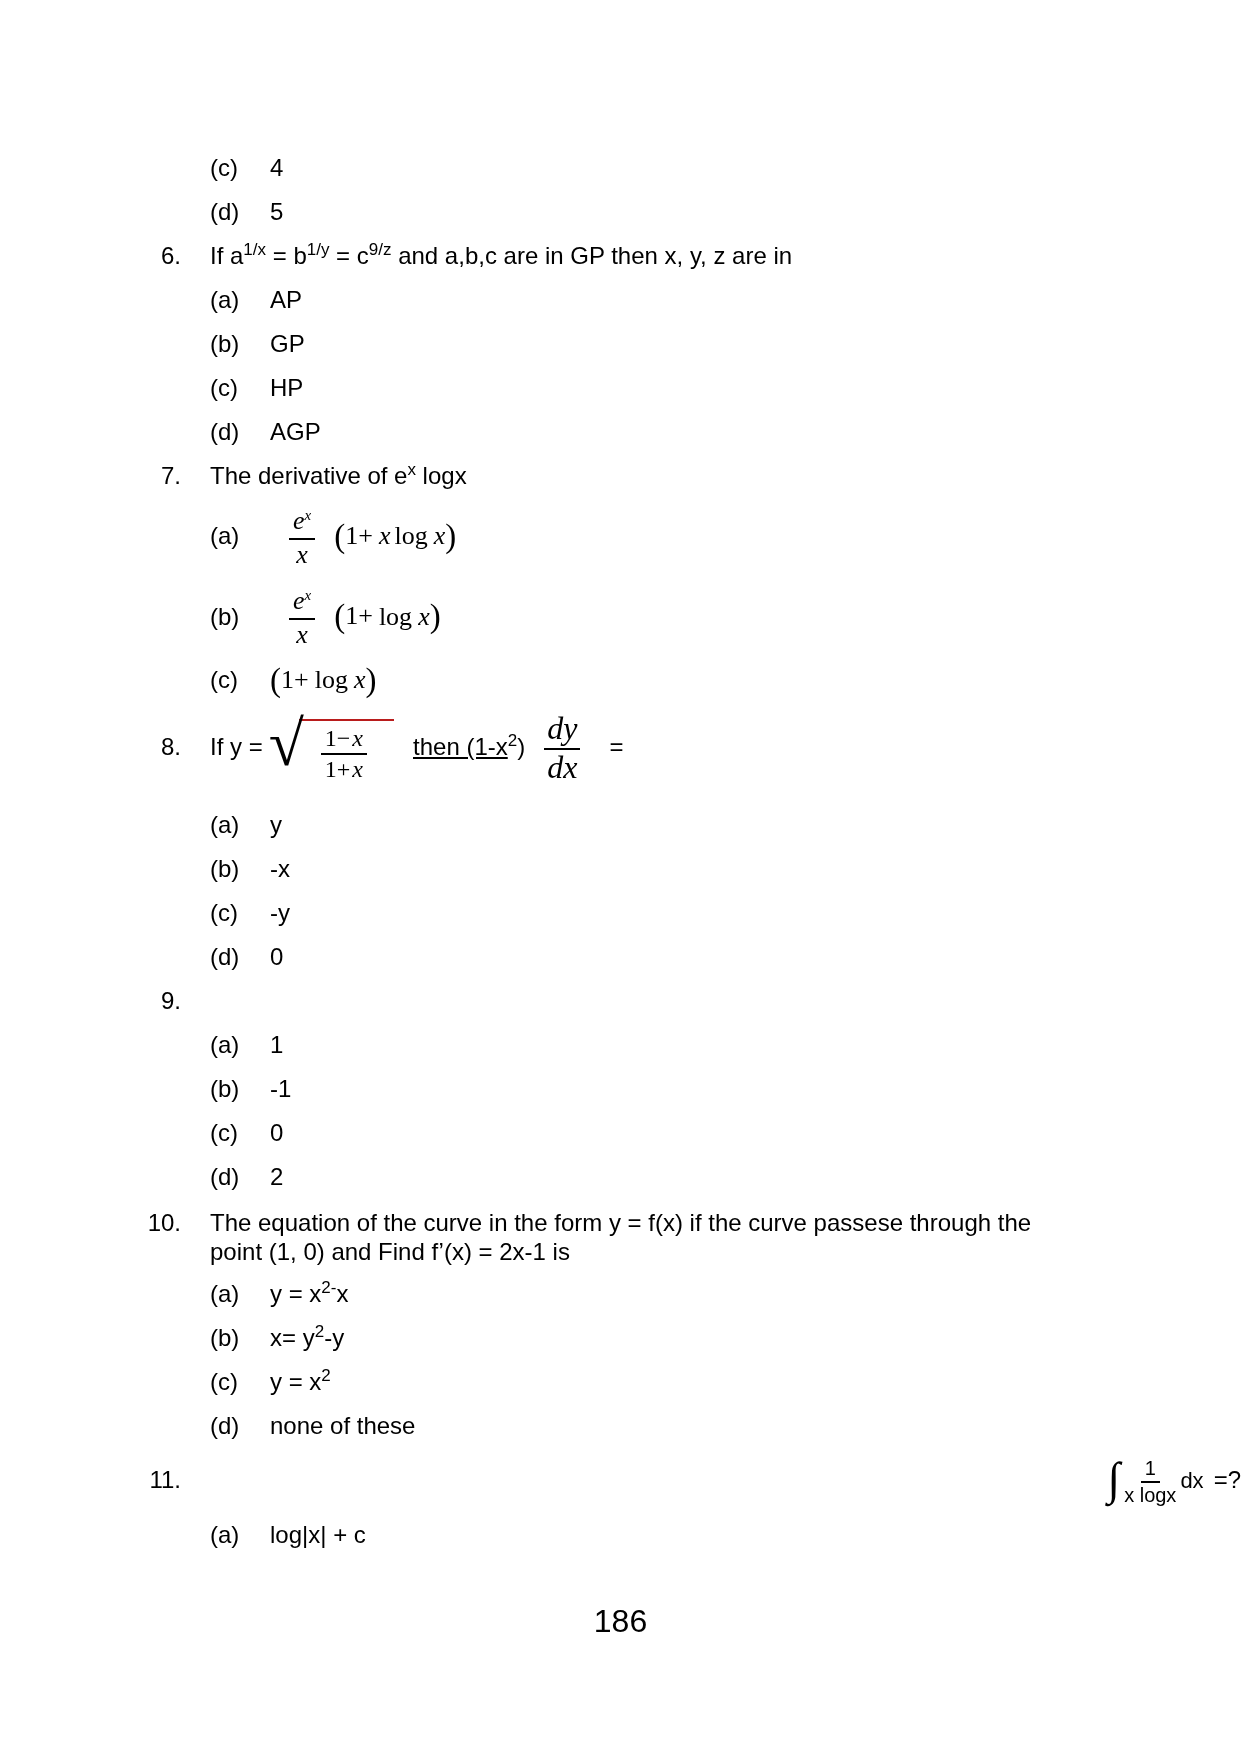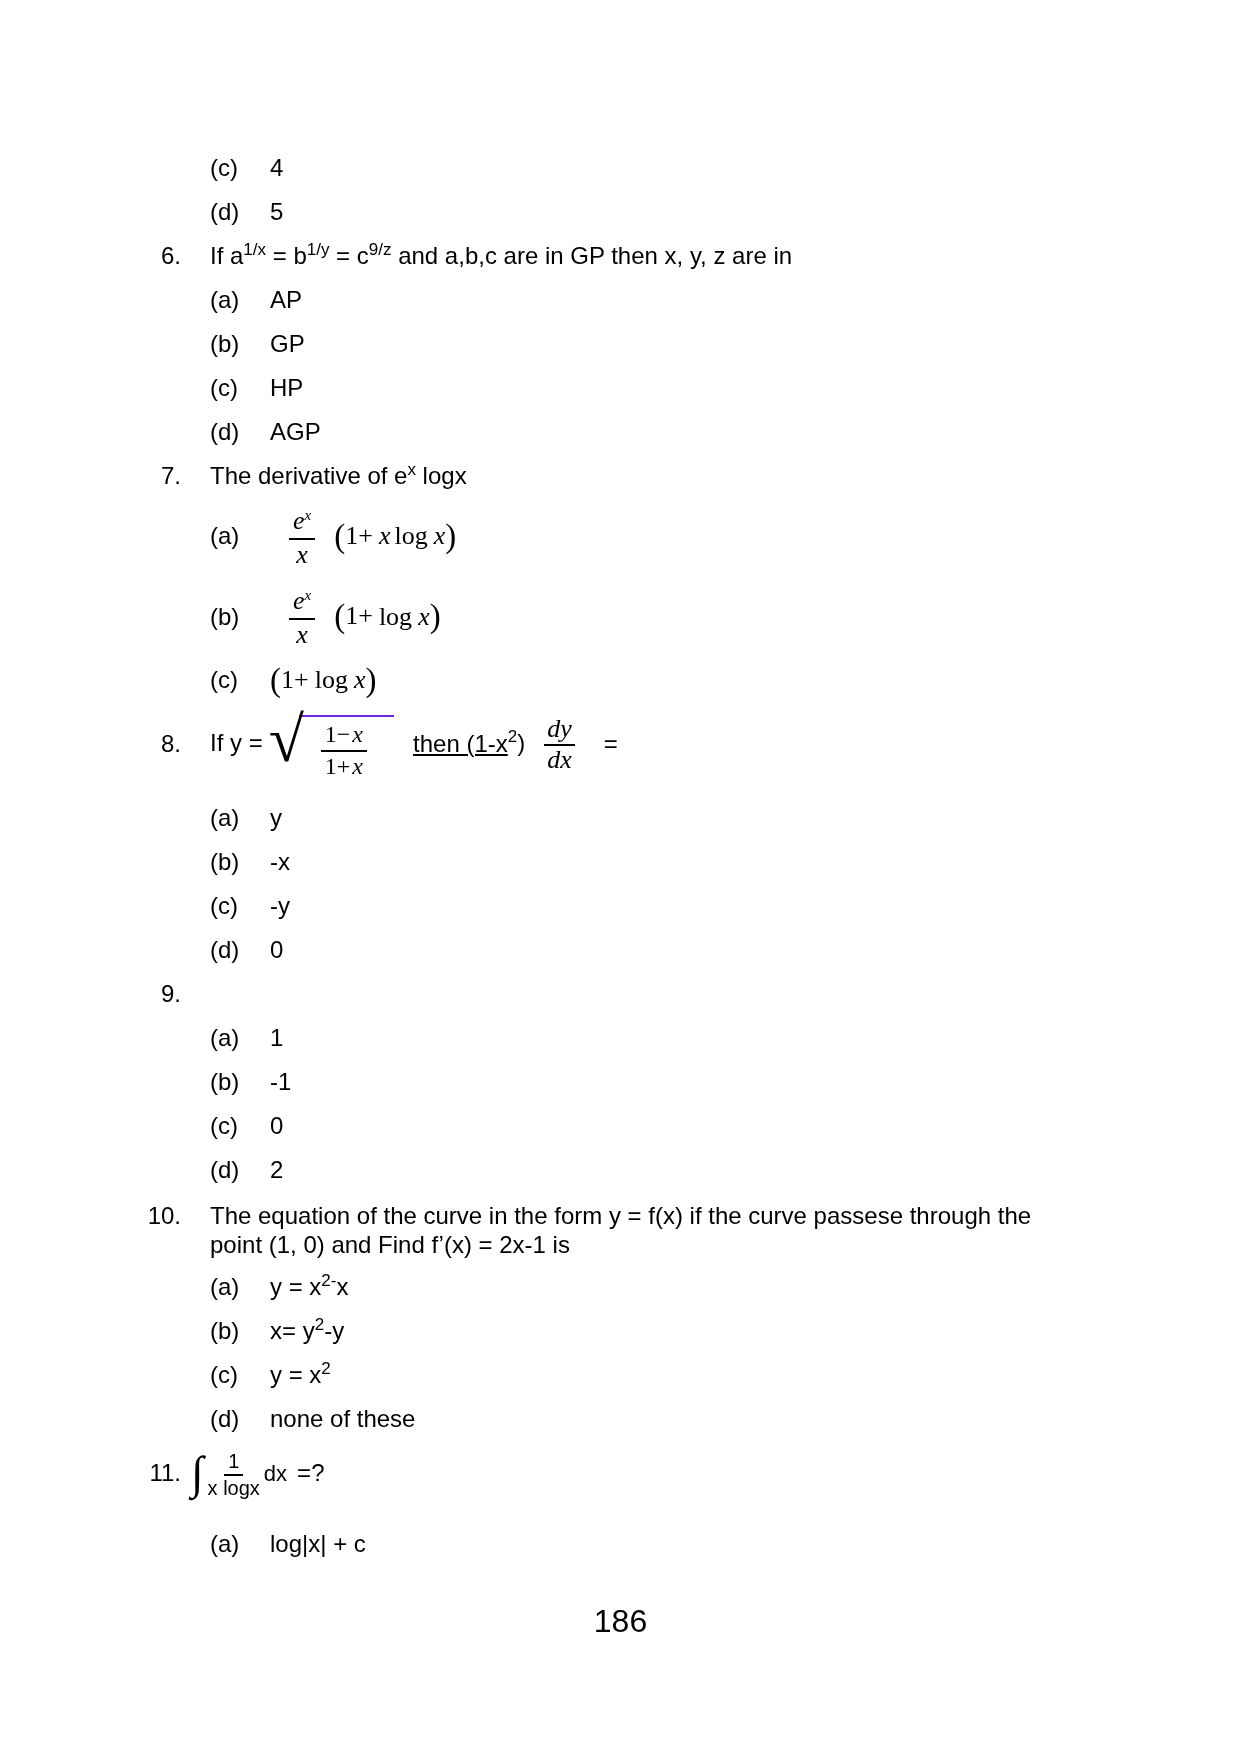--- a/index.html
+++ b/index.html
@@ -11,46 +11,46 @@
   .content { padding-top:155px; }
 
   .row { display:flex; align-items:baseline; margin-bottom:18px; line-height:26px; }
   .qnum { flex:0 0 57px; margin-left:124px; text-align:right; }
   .qtext { margin-left:29px; }
   .omark { flex:0 0 60px; margin-left:210px; }
   .oval  { }
 
   .mb26 { margin-bottom:26px; }
   .mb15 { margin-bottom:15px; }
-  .mb16 { margin-bottom:32px; }
+  .mb16 { margin-bottom:16px;justify-content:space-between; }
   .mt16 { margin-top:16px; }
   .twoline { line-height:29px; }
   .block-line { display:block; }
 
   sup.s  { font-size:17px; line-height:0; }
   sup.ms { font-size:15px; line-height:0; }
 
   
   .mser { font-family:"Liberation Serif", serif; font-size:26px; }
   .mit  { font-family:"Liberation Serif", serif; font-style:italic; font-size:26px; }
   .bigp { font-family:"Liberation Serif", serif; font-size:33px; line-height:0; vertical-align:-0.08em; }
   .ml2 { margin-left:2px; } .ml4 { margin-left:4px; } .ml6 { margin-left:6px; }
   .ml8 { margin-left:13px;text-decoration:underline; } .ml10 { margin-left:10px; }
 
   .frac { display:inline-flex; flex-direction:column; align-items:center; vertical-align:middle; margin:0 19px; }
   .fnum { display:block; border-bottom:2px solid #000; padding:0 4px 2px; line-height:1.1; text-align:center; white-space:nowrap; }
   .fden { display:block; padding-top:1px; line-height:1.1; text-align:center; white-space:nowrap; }
 
   .sqrt { display:inline-flex; align-items:flex-start; vertical-align:middle; margin:0 6px; }
   .sqrt-sign { font-family:"Liberation Serif", serif; font-size:64px; line-height:1; margin-right:-5px; transform:translateY(-3px); }
-  .sqrt-rad { border-top:2px solid #6d28d9; padding:4px 8px 0 3px; margin-top:4px; }
+  .sqrt-rad { border-top:2px solid #b91c1c; padding:4px 8px 0 3px; margin-top:4px; }
   .sqrt .mser, .sqrt .mit { font-size:24px; }
 
   .dfrac .fnum, .dfrac .fden { padding:0 3px 1px; }
-  .dfrac .mitxt { font-size:26px; }
+  .dfrac .mitxt { font-size:32px; }
 
   .integral { font-family:"Liberation Serif", serif; font-size:46px; line-height:1; vertical-align:middle; display:inline-block; transform:translateY(-2px); }
   .sfrac { font-family:"Liberation Sans", sans-serif; font-size:20px; vertical-align:middle; margin:0 4px; }
   .dx-label { font-size:22px; }
 
   .page-number { position:absolute; top:1603px; left:50%; transform:translateX(-50%); font-size:32px; }
   .nowrap { white-space:nowrap; }
 </style>
 </head>
 <body>

